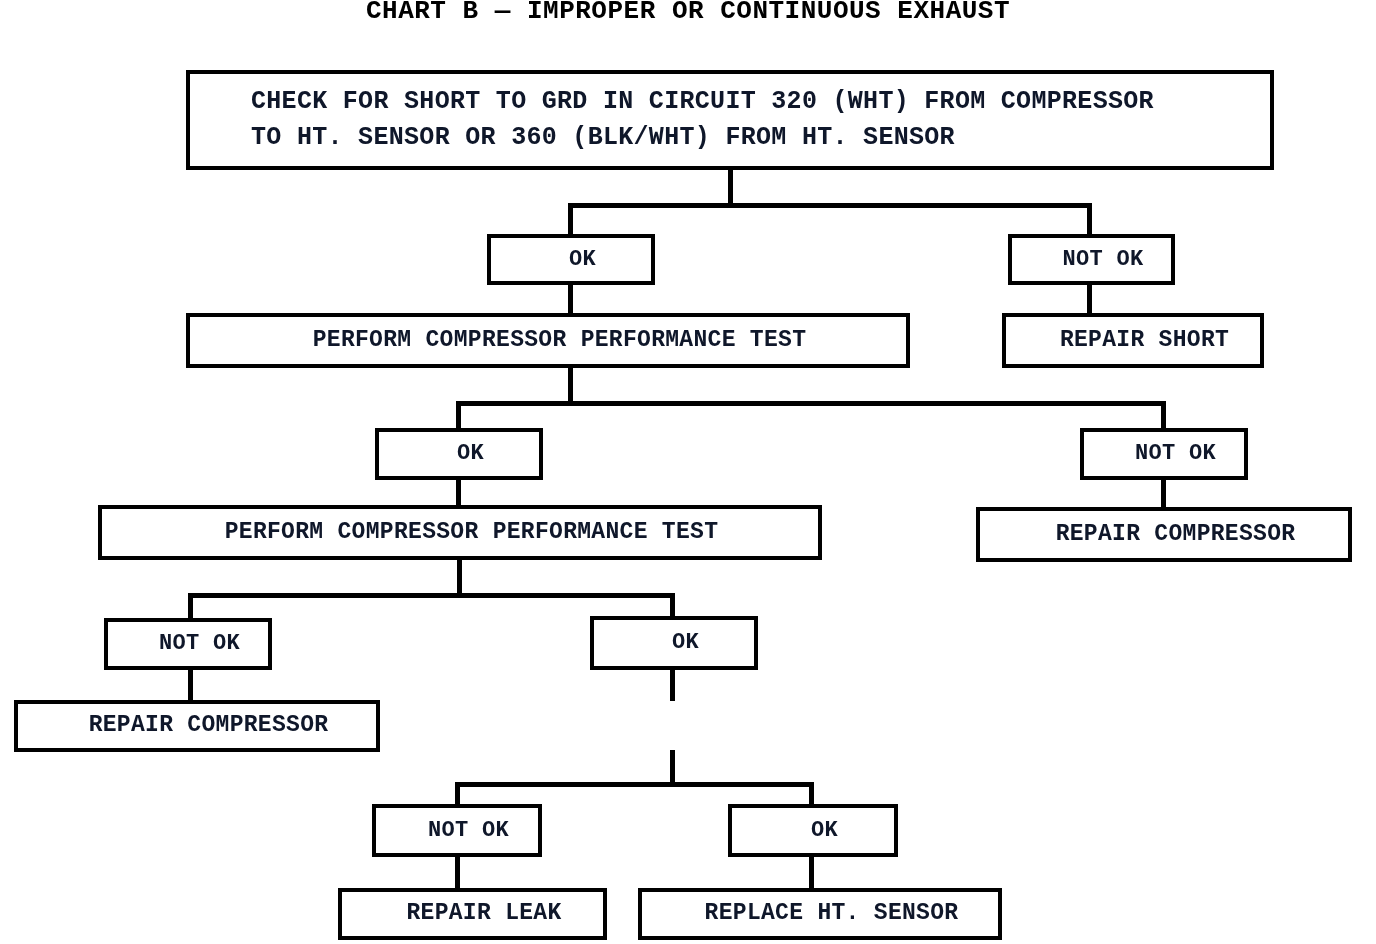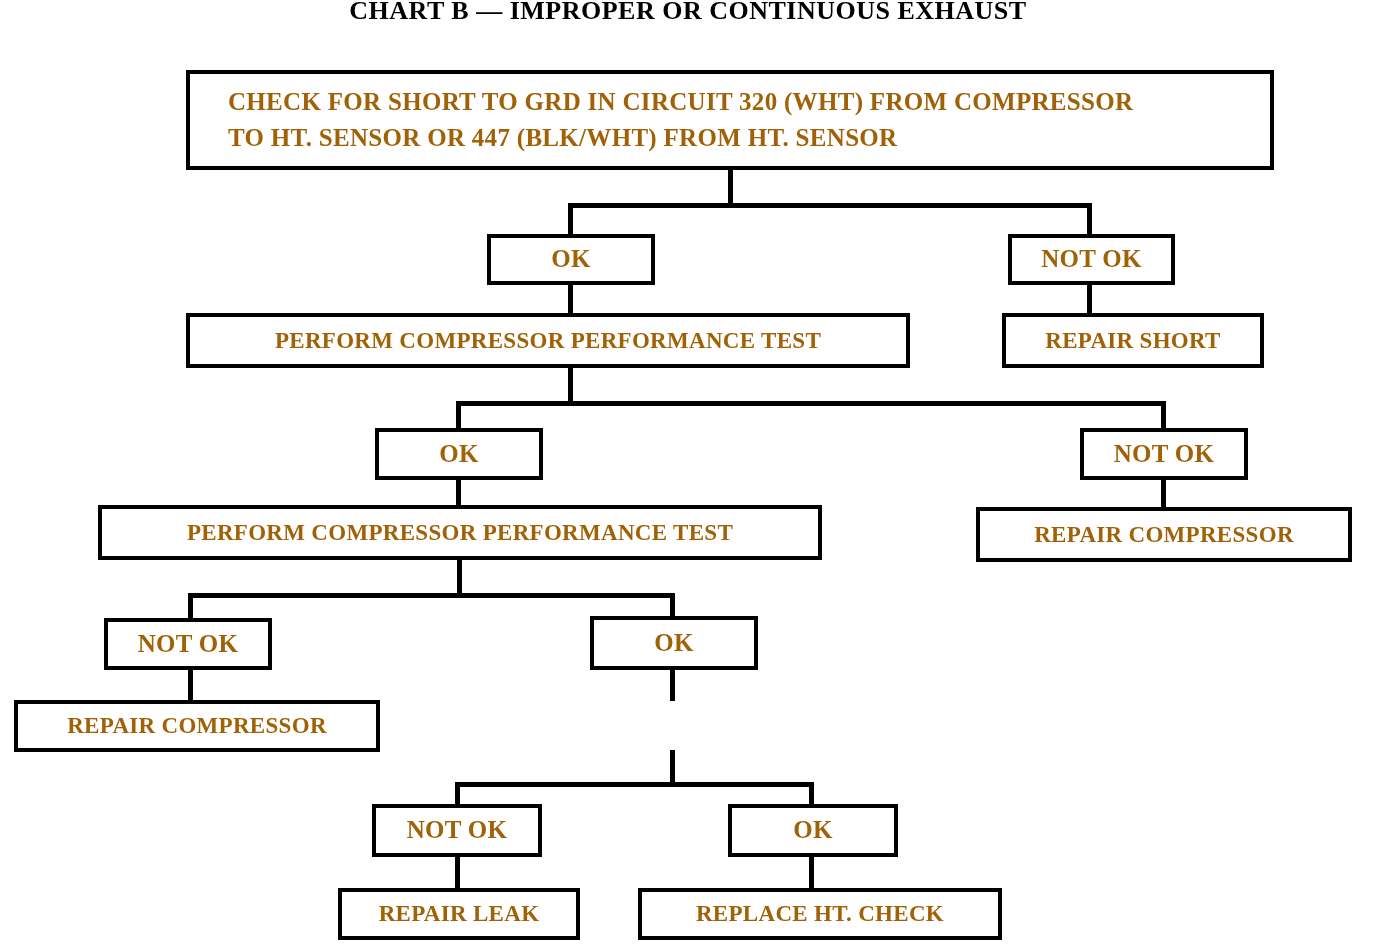--- a/index.html
+++ b/index.html
@@ -6,52 +6,53 @@
     margin: 0;
     padding: 0;
     background: #ffffff;
   }
   #canvas {
     position: relative;
     width: 1376px;
     height: 944px;
     background: #ffffff;
     overflow: hidden;
-    font-family: Liberation Serif, serif;
+    font-family: Liberation Mono, monospace;
   }
   .title {
     position: absolute;
     left: 0;
     top: -4px;
     width: 1376px;
     text-align: center;
     font-size: 26px;
     font-weight: bold;
     letter-spacing: 0.5px;
     color: #000000;
     white-space: nowrap;
   }
   .node {
     position: absolute;
     box-sizing: border-box;
     border: 4px solid #000000;
     background: #ffffff;
-    color: #a16207;
+    color: #0f172a;
     display: flex;
     align-items: center;
     justify-content: center;
     text-align: center;
     font-weight: bold;
     letter-spacing: 0.3px;
     line-height: 1.45;
     z-index: 2;
+    padding-left: 23px;
   }
   .node.lg { font-size: 25px; }
   .node.md { font-size: 23px; }
-  .node.sm { font-size: 25px; }
+  .node.sm { font-size: 22px; }
   .node .txt { padding: 0 10px; }
   .node .txt span { display: block; }
   .wire {
     position: absolute;
     background: #000000;
     z-index: 1;
   }
 </style>
 </head>
 <body>
@@ -92,21 +93,21 @@
   <div class="wire" style="left:455px; top:782px; width:5px; height:22px;"></div>
   <div class="wire" style="left:809px; top:782px; width:5px; height:22px;"></div>
 
   <div class="wire" style="left:455px; top:856px; width:5px; height:32px;"></div>
 
   <div class="wire" style="left:809px; top:856px; width:5px; height:32px;"></div>
 
   <div class="node lg" style="left:186px; top:70px; width:1088px; height:100px;">
     <div class="txt" style="text-align:left; width:100%; padding-left:38px;">
       <span>CHECK FOR SHORT TO GRD IN CIRCUIT 320 (WHT) FROM COMPRESSOR</span>
-      <span>TO HT. SENSOR OR 447 (BLK/WHT) FROM HT. SENSOR</span>
+      <span>TO HT. SENSOR OR 360 (BLK/WHT) FROM HT. SENSOR</span>
     </div>
   </div>
 
   <div class="node sm" style="left:487px; top:234px; width:168px; height:51px;">
     <div class="txt">OK</div>
   </div>
 
   <div class="node sm" style="left:1008px; top:234px; width:167px; height:51px;">
     <div class="txt">NOT OK</div>
   </div>
@@ -149,21 +150,21 @@
 
 
   <div class="node sm" style="left:372px; top:804px; width:170px; height:53px;">
     <div class="txt">NOT OK</div>
   </div>
 
   <div class="node sm" style="left:728px; top:804px; width:170px; height:53px;">
     <div class="txt">OK</div>
   </div>
 
-  <div class="node md" style="left:338px; top:888px; width:242px; height:52px;">
+  <div class="node md" style="left:338px; top:888px; width:269px; height:52px;">
     <div class="txt">REPAIR LEAK</div>
   </div>
 
   <div class="node md" style="left:638px; top:888px; width:364px; height:52px;">
-    <div class="txt">REPLACE HT. CHECK</div>
+    <div class="txt">REPLACE HT. SENSOR</div>
   </div>
 
 </div>
 
 </body></html>

